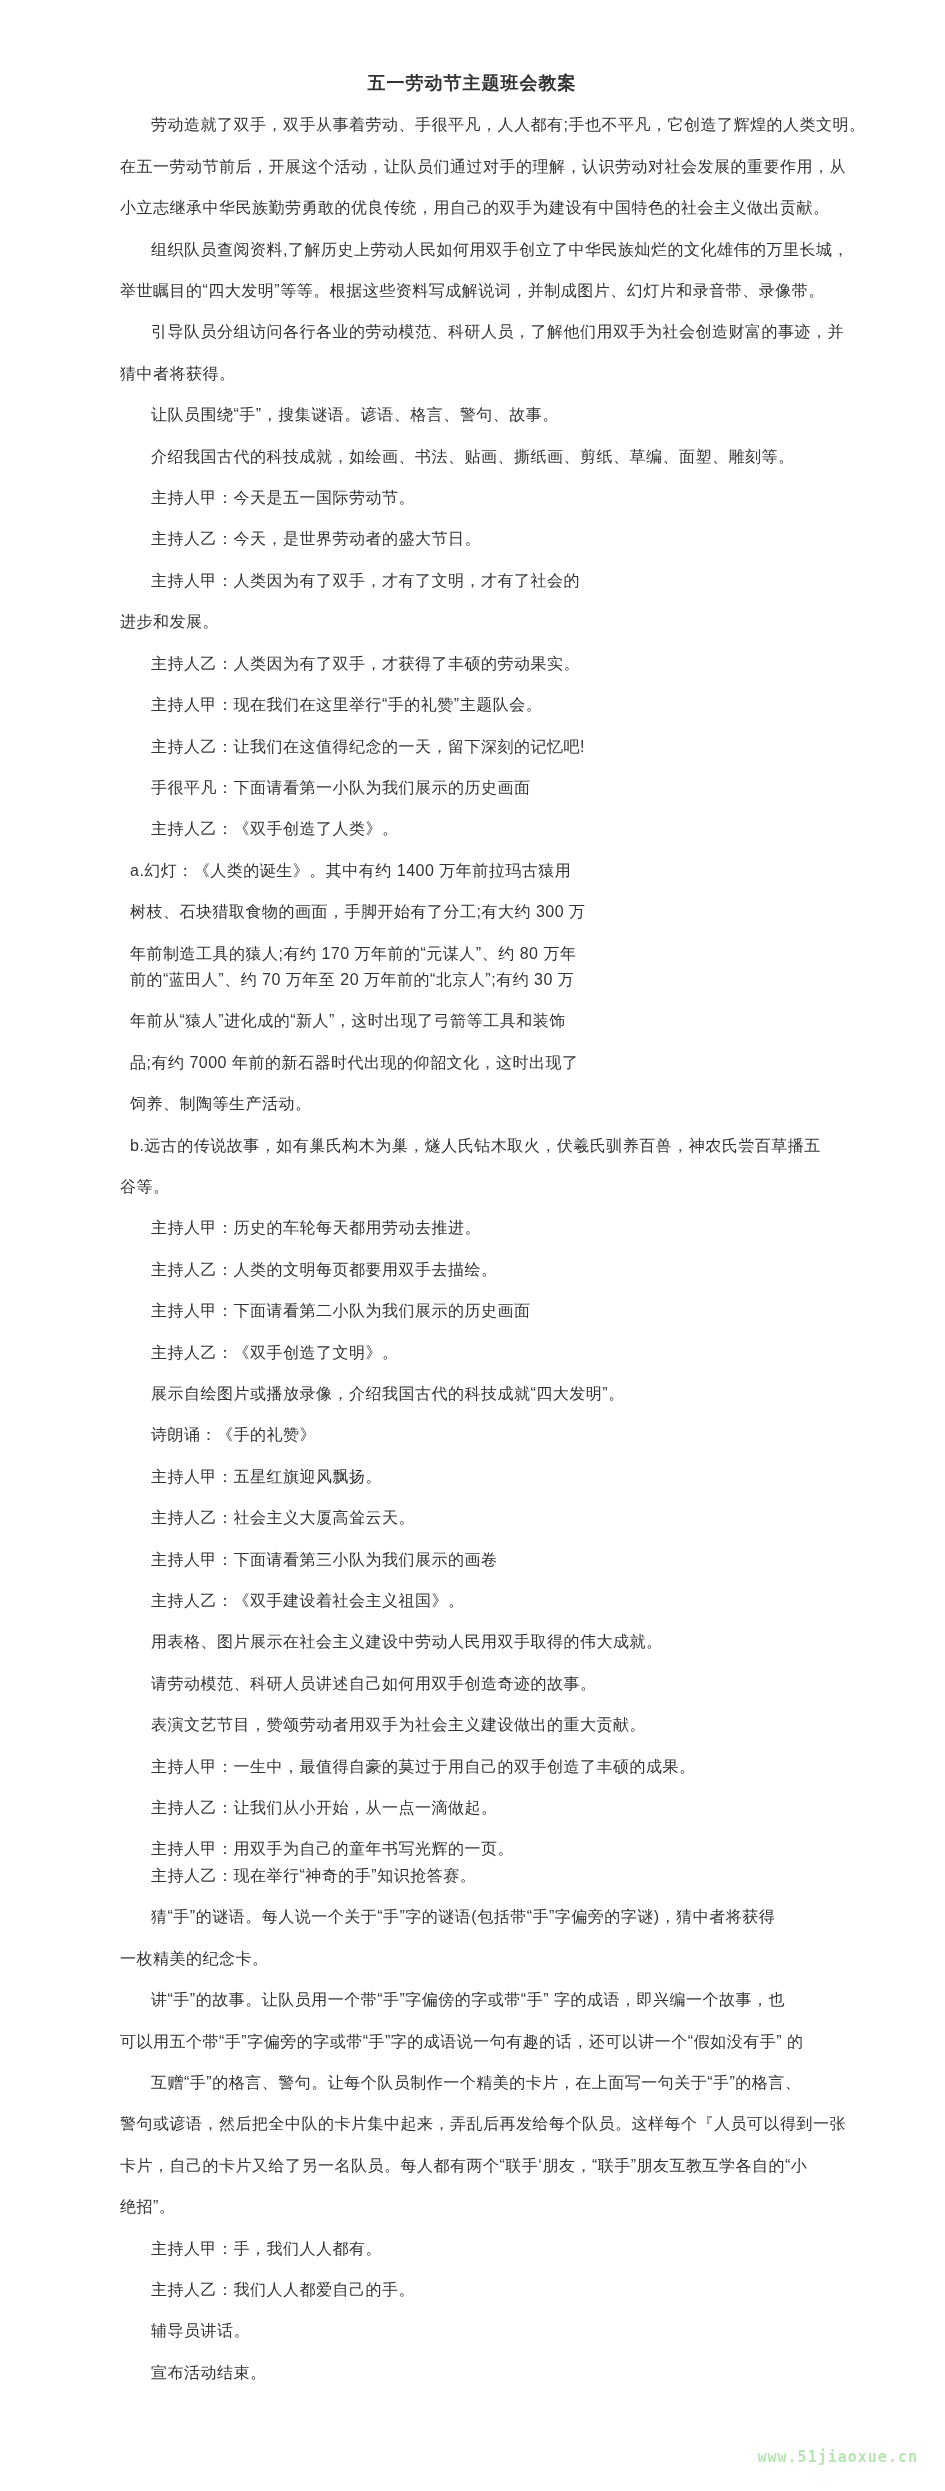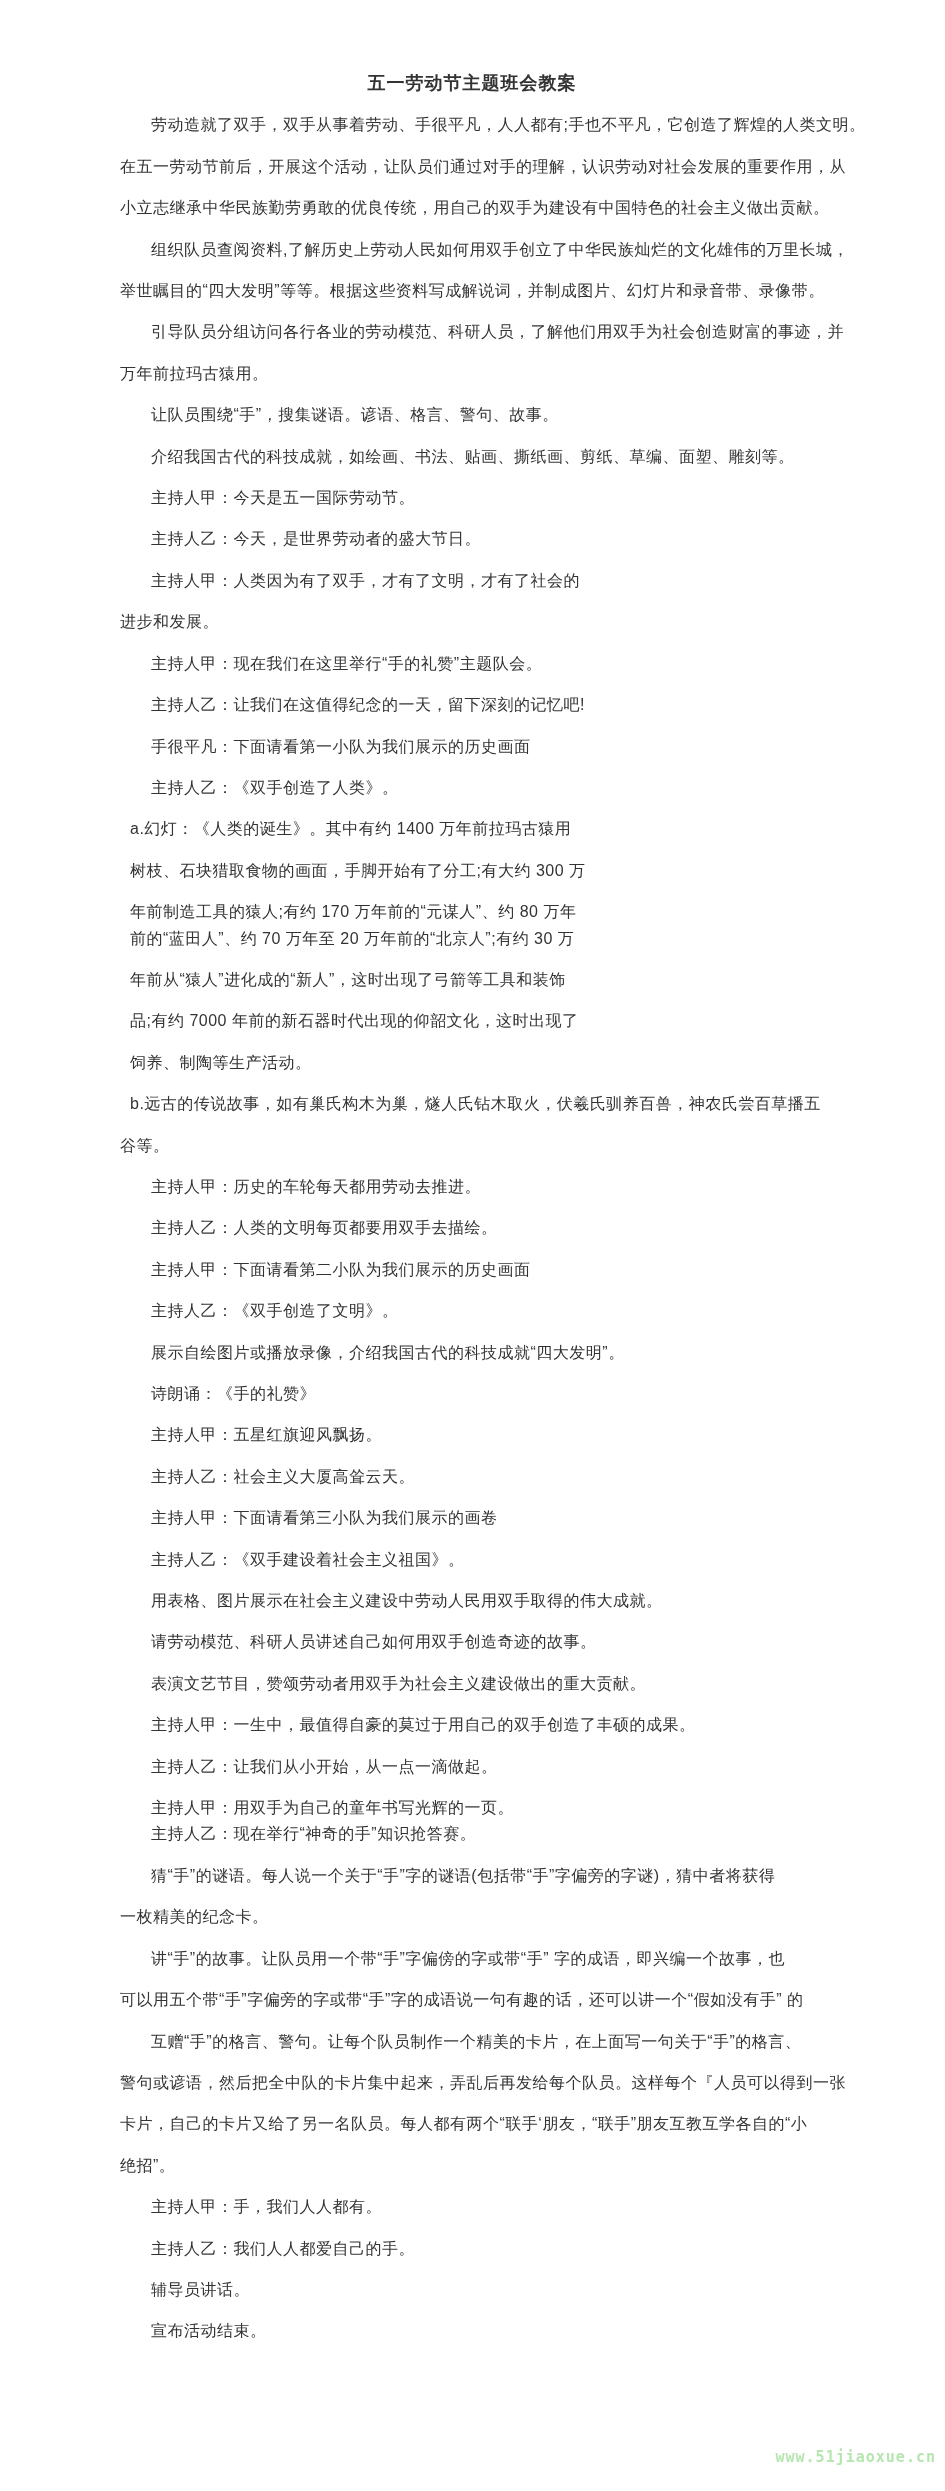--- a/index.html
+++ b/index.html
@@ -33,48 +33,49 @@
     line-height:41.4px;
     white-space:nowrap;
   }
   .content p.ind-full  { padding-left:31px; }
   .content p.ind-small { padding-left:10px; }
   .content p.ind-none  { padding-left:0; }
   .content p.tight     { margin-top:-15px; }
   .watermark {
     position:absolute;
     top:2448px;
-    right:8px;
+    right:26px;
     font-family:"DejaVu Sans Mono","Liberation Mono",monospace;
     font-weight:bold;
     font-size:15px;
     letter-spacing:1px;
     color:#b5e6b0;
   }
 </style>
 </head>
 <body>
 
 <div class="page" style="color: rgb(51, 51, 51); background: rgb(255, 255, 255);">
   <h1 class="doc-title">五一劳动节主题班会教案</h1>
 
   <div class="content" id="doc-lines">
       <p class="ind-full">劳动造就了双手，双手从事着劳动、手很平凡，人人都有;手也不平凡，它创造了辉煌的人类文明。</p>
       <p class="ind-none">在五一劳动节前后，开展这个活动，让队员们通过对手的理解，认识劳动对社会发展的重要作用，从</p>
       <p class="ind-none">小立志继承中华民族勤劳勇敢的优良传统，用自己的双手为建设有中国特色的社会主义做出贡献。</p>
       <p class="ind-full">组织队员查阅资料,了解历史上劳动人民如何用双手创立了中华民族灿烂的文化雄伟的万里长城，</p>
       <p class="ind-none">举世瞩目的“四大发明”等等。根据这些资料写成解说词，并制成图片、幻灯片和录音带、录像带。</p>
       <p class="ind-full">引导队员分组访问各行各业的劳动模范、科研人员，了解他们用双手为社会创造财富的事迹，并</p>
-      <p class="ind-none">万年前拉玛古猿用。</p>
+      <p class="ind-none">猜中者将获得。</p>
       <p class="ind-full">让队员围绕“手”，搜集谜语。谚语、格言、警句、故事。</p>
       <p class="ind-full">介绍我国古代的科技成就，如绘画、书法、贴画、撕纸画、剪纸、草编、面塑、雕刻等。</p>
       <p class="ind-full">主持人甲：今天是五一国际劳动节。</p>
       <p class="ind-full">主持人乙：今天，是世界劳动者的盛大节日。</p>
       <p class="ind-full">主持人甲：人类因为有了双手，才有了文明，才有了社会的</p>
       <p class="ind-none">进步和发展。</p>
+      <p class="ind-full">主持人乙：人类因为有了双手，才获得了丰硕的劳动果实。</p>
       <p class="ind-full">主持人甲：现在我们在这里举行“手的礼赞”主题队会。</p>
       <p class="ind-full">主持人乙：让我们在这值得纪念的一天，留下深刻的记忆吧!</p>
       <p class="ind-full">手很平凡：下面请看第一小队为我们展示的历史画面</p>
       <p class="ind-full">主持人乙：《双手创造了人类》。</p>
       <p class="ind-small">a.幻灯：《人类的诞生》。其中有约 1400 万年前拉玛古猿用</p>
       <p class="ind-small">树枝、石块猎取食物的画面，手脚开始有了分工;有大约 300 万</p>
       <p class="ind-small">年前制造工具的猿人;有约 170 万年前的“元谋人”、约 80 万年</p>
       <p class="ind-small tight">前的“蓝田人”、约 70 万年至 20 万年前的“北京人”;有约 30 万</p>
       <p class="ind-small">年前从“猿人”进化成的“新人”，这时出现了弓箭等工具和装饰</p>
       <p class="ind-small">品;有约 7000 年前的新石器时代出现的仰韶文化，这时出现了</p>

